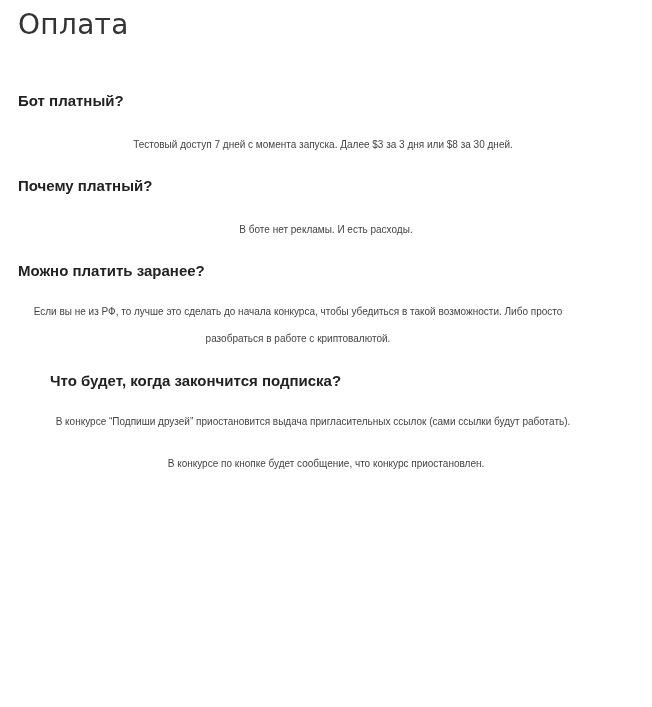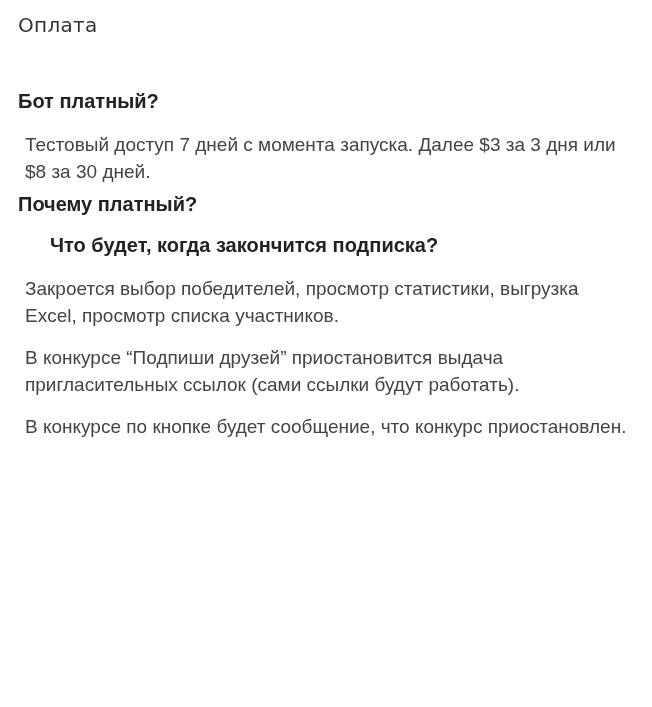--- a/index.html
+++ b/index.html
@@ -1,23 +1,23 @@
 <!DOCTYPE html>
 <html><head>
 <meta charset="utf-8">
 <style>
   html, body { margin: 0; padding: 0; background: #ffffff; }
   body { width: 652px; height: 707px; overflow: hidden; font-family: "Liberation Sans", sans-serif; }
   .page { padding: 0 18px; }
-  .title { font-family: "DejaVu Sans", sans-serif; font-size: 20px; font-weight: normal; color: #333333; margin: 0; padding-top: 10px; line-height: 30px; letter-spacing: 0.3px; }
-  .section-heading { font-size: 20px; font-weight: bold; color: #222222; margin: 0; line-height: 24px; }
-  .para { font-size: 19px; color: #444444; margin: 7px; line-height: 27px; }
+  .title { font-family: "DejaVu Sans", sans-serif; font-size: 28px; font-weight: normal; color: #333333; margin: 0; padding-top: 10px; line-height: 30px; letter-spacing: 0.3px; }
+  .section-heading { font-size: 15px; font-weight: bold; color: #222222; margin: 0; line-height: 24px; }
+  .para { font-size: 10px; color: #444444; margin: 0; line-height: 27px; text-align: center; }
   #h1 { margin-top: 49px; }
   #p1 { margin-top: 18px; }
-  #h2 { margin-top: 4px; }
+  #h2 { margin-top: 16px; }
   #p2 { margin-top: 18px; }
   #h3 { margin-top: 16px; }
   #p3 { margin-top: 18px; }
   #p4 { margin-top: 15px; }
   #h4 { margin-top: 17px; margin-left: 32px; }
   #p5 { margin-top: 18px; }
   #p6 { margin-top: 15px; }
   #p7 { margin-top: 15px; }
 </style>
 </head>
@@ -26,24 +26,26 @@
 <div class="page">
   <h1 class="title">Оплата</h1>
 
   <div>
     <h2 id="h1" class="section-heading">Бот платный?</h2>
     <p id="p1" class="para" style="width:610px;">Тестовый доступ 7 дней с момента запуска. Далее $3 за 3 дня или $8 за 30 дней.</p>
   </div>
 
   <div>
     <h2 id="h2" class="section-heading">Почему платный?</h2>
+    <p id="p2" class="para">В боте нет рекламы. И есть расходы.</p>
   </div>
 
   <div>
+    <h2 id="h3" class="section-heading">Можно платить заранее?</h2>
+    <p id="p4" class="para" style="width:560px;">Если вы не из РФ, то лучше это сделать до начала конкурса, чтобы убедиться в такой возможности. Либо просто разобраться в работе с криптовалютой.</p>
   </div>
 
   <div>
     <h2 id="h4" class="section-heading">Что будет, когда закончится подписка?</h2>
-    <p id="p5" class="para" style="width:560px;">Закроется выбор победителей, просмотр статистики, выгрузка Excel, просмотр списка участников.</p>
     <p id="p7" class="para" style="width:590px;">В конкурсе “Подпиши друзей” приостановится выдача пригласительных ссылок (сами ссылки будут работать).</p>
     <p id="p6" class="para">В конкурсе по кнопке будет сообщение, что конкурс приостановлен.</p>
   </div>
 </div>
 
 </body></html>

